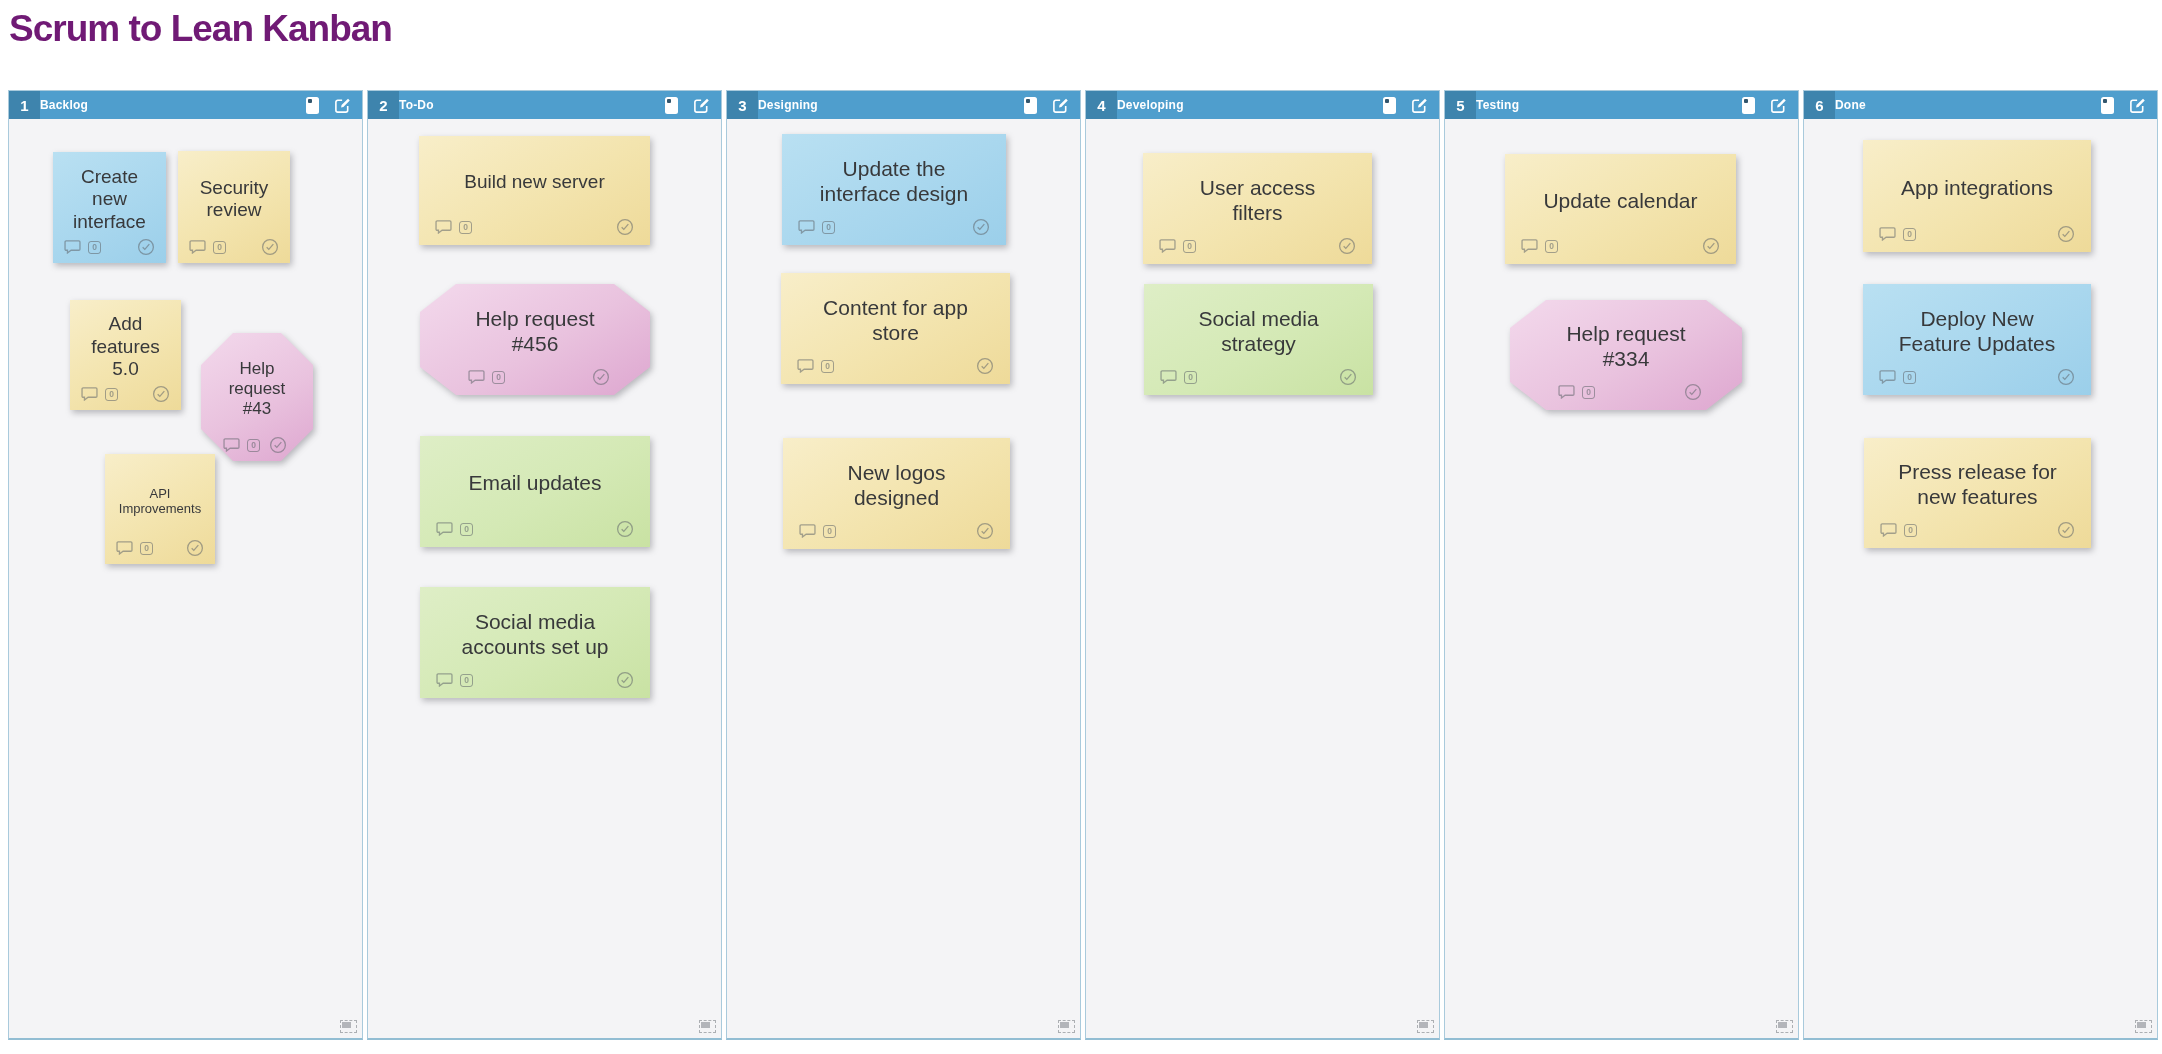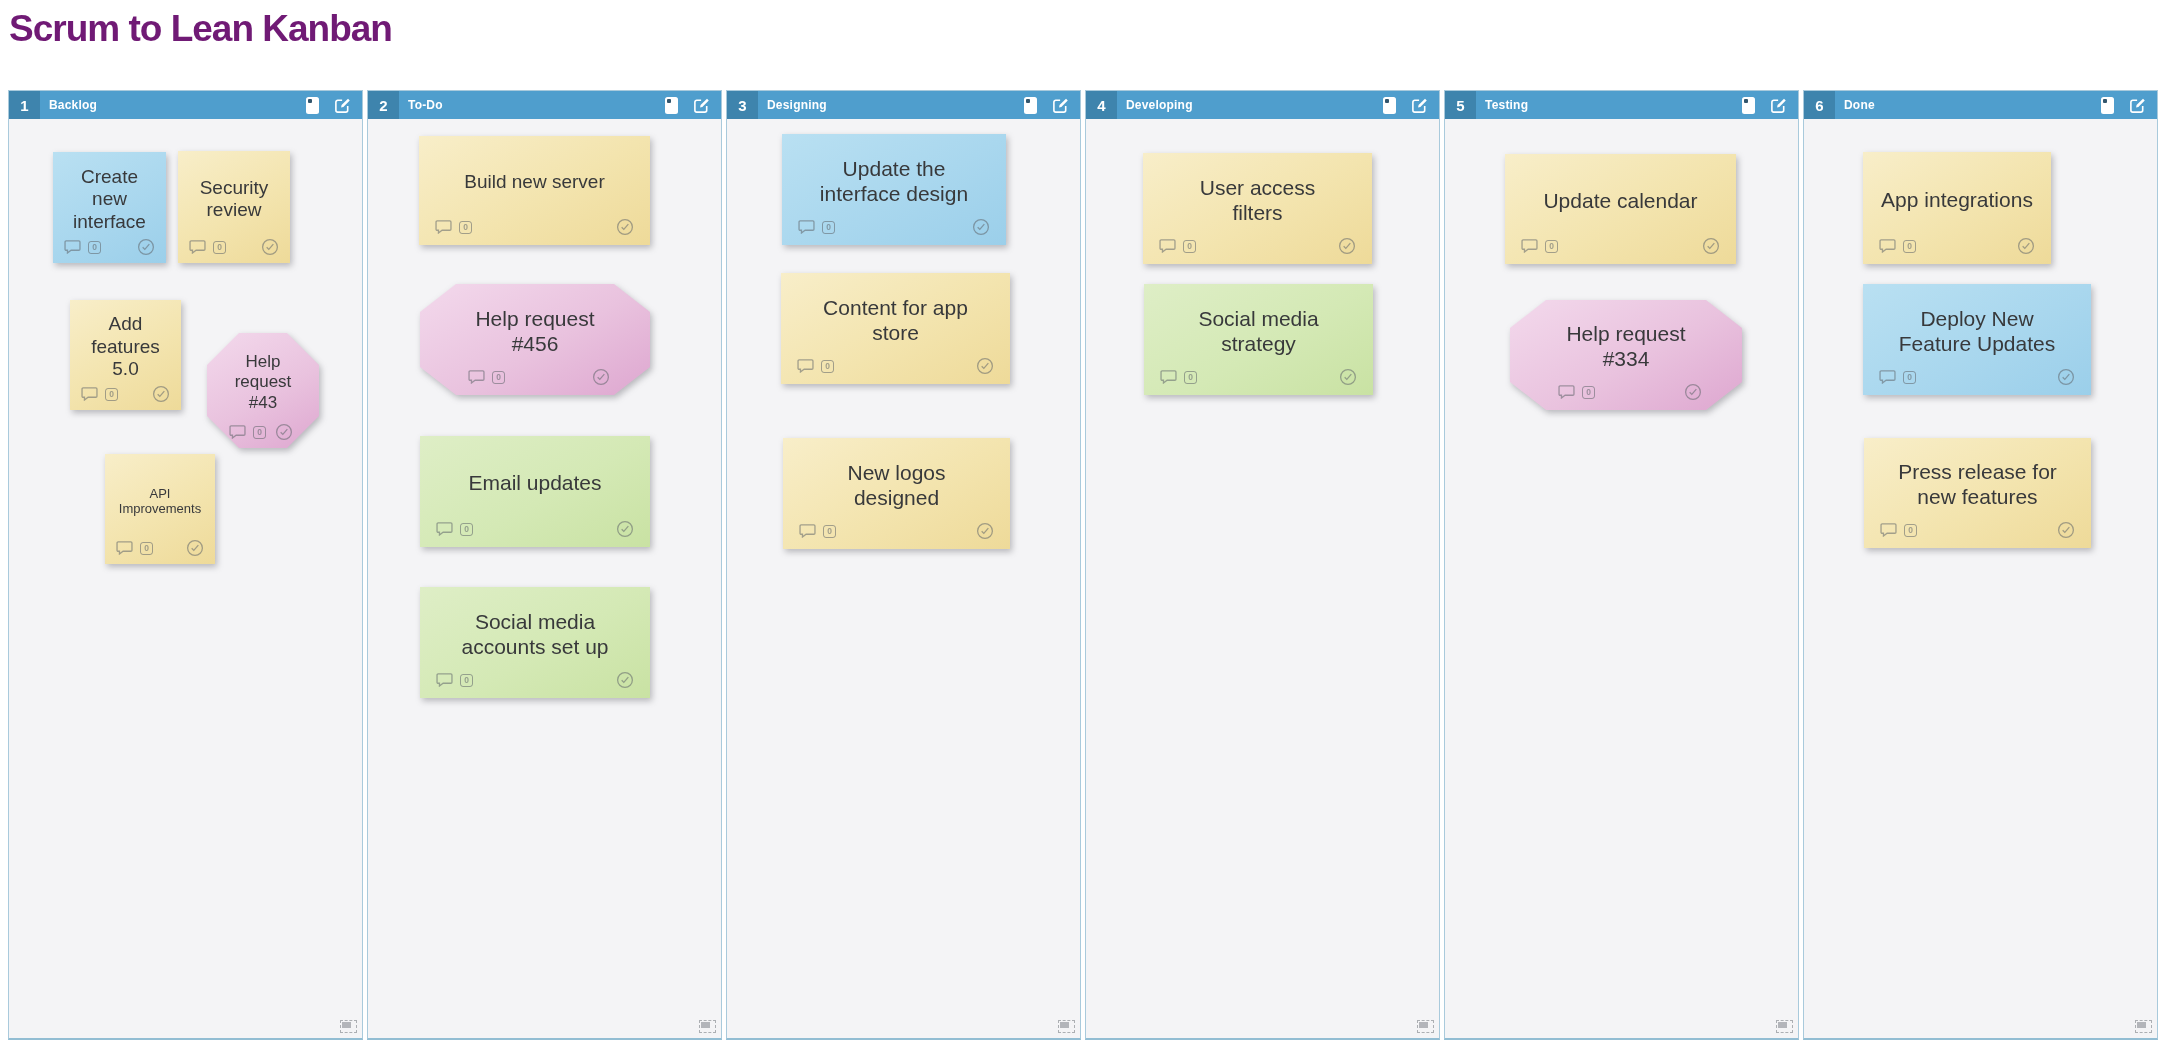--- a/index.html
+++ b/index.html
@@ -46,21 +46,21 @@
     color: #fff;
     font-weight: 700;
     font-size: 15px;
     display: flex; align-items: center; justify-content: center;
     flex: 0 0 auto;
   }
   .col-label {
     color: #fff;
     font-weight: 700;
     font-size: 12px;
-    margin-left: 9px;
+    margin-left: 0;
     letter-spacing: .2px;
     white-space: nowrap;
   }
   .hdr-icons {
     margin-left: auto;
     display: flex;
     align-items: center;
     gap: 15px;
     padding-right: 11px;
   }
@@ -245,21 +245,21 @@
             </span>
             <span class="f-icon">
               <svg class="i-check" viewBox="0 0 20 20">
                 <circle cx="10" cy="10" r="8.2" fill="none" stroke="currentColor" stroke-width="1.4"></circle>
                 <path d="M6.3 10.3l2.4 2.4 5-5.8" fill="none" stroke="currentColor" stroke-width="1.4"></path>
               </svg>
             </span>
           </div>
         </div>
       </div>
-      <div class="card-wrap" style="left: 198px; top: 242px; width: 112px; height: 115px;">
+      <div class="card-wrap" style="left: 192px; top: 242px; width: 112px; height: 128px;">
         <div class="card c-pink octagon oct-small">
           <div class="card-text" style="font-size:17px">Help
 request
 #43</div>
           <div class="card-footer">
             <span class="f-left">
               <span class="f-icon">
                 <svg class="i-comment" viewBox="0 0 18 15">
                   <path d="M2.2 1h13.6c.7 0 1.2.5 1.2 1.2v7.6c0 .7-.5 1.2-1.2 1.2H7.5L3.6 13.9v-2.9H2.2c-.7 0-1.2-.5-1.2-1.2V2.2C1 1.5 1.5 1 2.2 1z" fill="none" stroke="currentColor" stroke-width="1.4"></path>
                 </svg>
@@ -634,21 +634,21 @@
               <path d="M14.5 9.5V14a2 2 0 0 1-2 2H4a2 2 0 0 1-2-2V5.5a2 2 0 0 1 2-2h4.6" fill="none" stroke="#ffffff" stroke-width="1.7"></path>
               <path d="M7.5 11l.5-2.4 6.8-6.8 1.9 1.9-6.8 6.8-2.4.5z" fill="#ffffff"></path>
             </svg>
           </span>
         </span>
       </div>
       <div class="col-body"></div>
       <span class="resize-handle">
         <i></i>
       </span>
-      <div class="card-wrap" style="left: 59px; top: 61px; width: 188px; height: 112px;">
+      <div class="card-wrap" style="left: 59px; top: 49px; width: 228px; height: 112px;">
         <div class="card c-yellow">
           <div class="card-text" style="font-size:21px">App integrations</div>
           <div class="card-footer">
             <span class="f-left">
               <span class="f-icon">
                 <svg class="i-comment" viewBox="0 0 18 15">
                   <path d="M2.2 1h13.6c.7 0 1.2.5 1.2 1.2v7.6c0 .7-.5 1.2-1.2 1.2H7.5L3.6 13.9v-2.9H2.2c-.7 0-1.2-.5-1.2-1.2V2.2C1 1.5 1.5 1 2.2 1z" fill="none" stroke="currentColor" stroke-width="1.4"></path>
                 </svg>
               </span>
               <span class="count-box">0</span>

